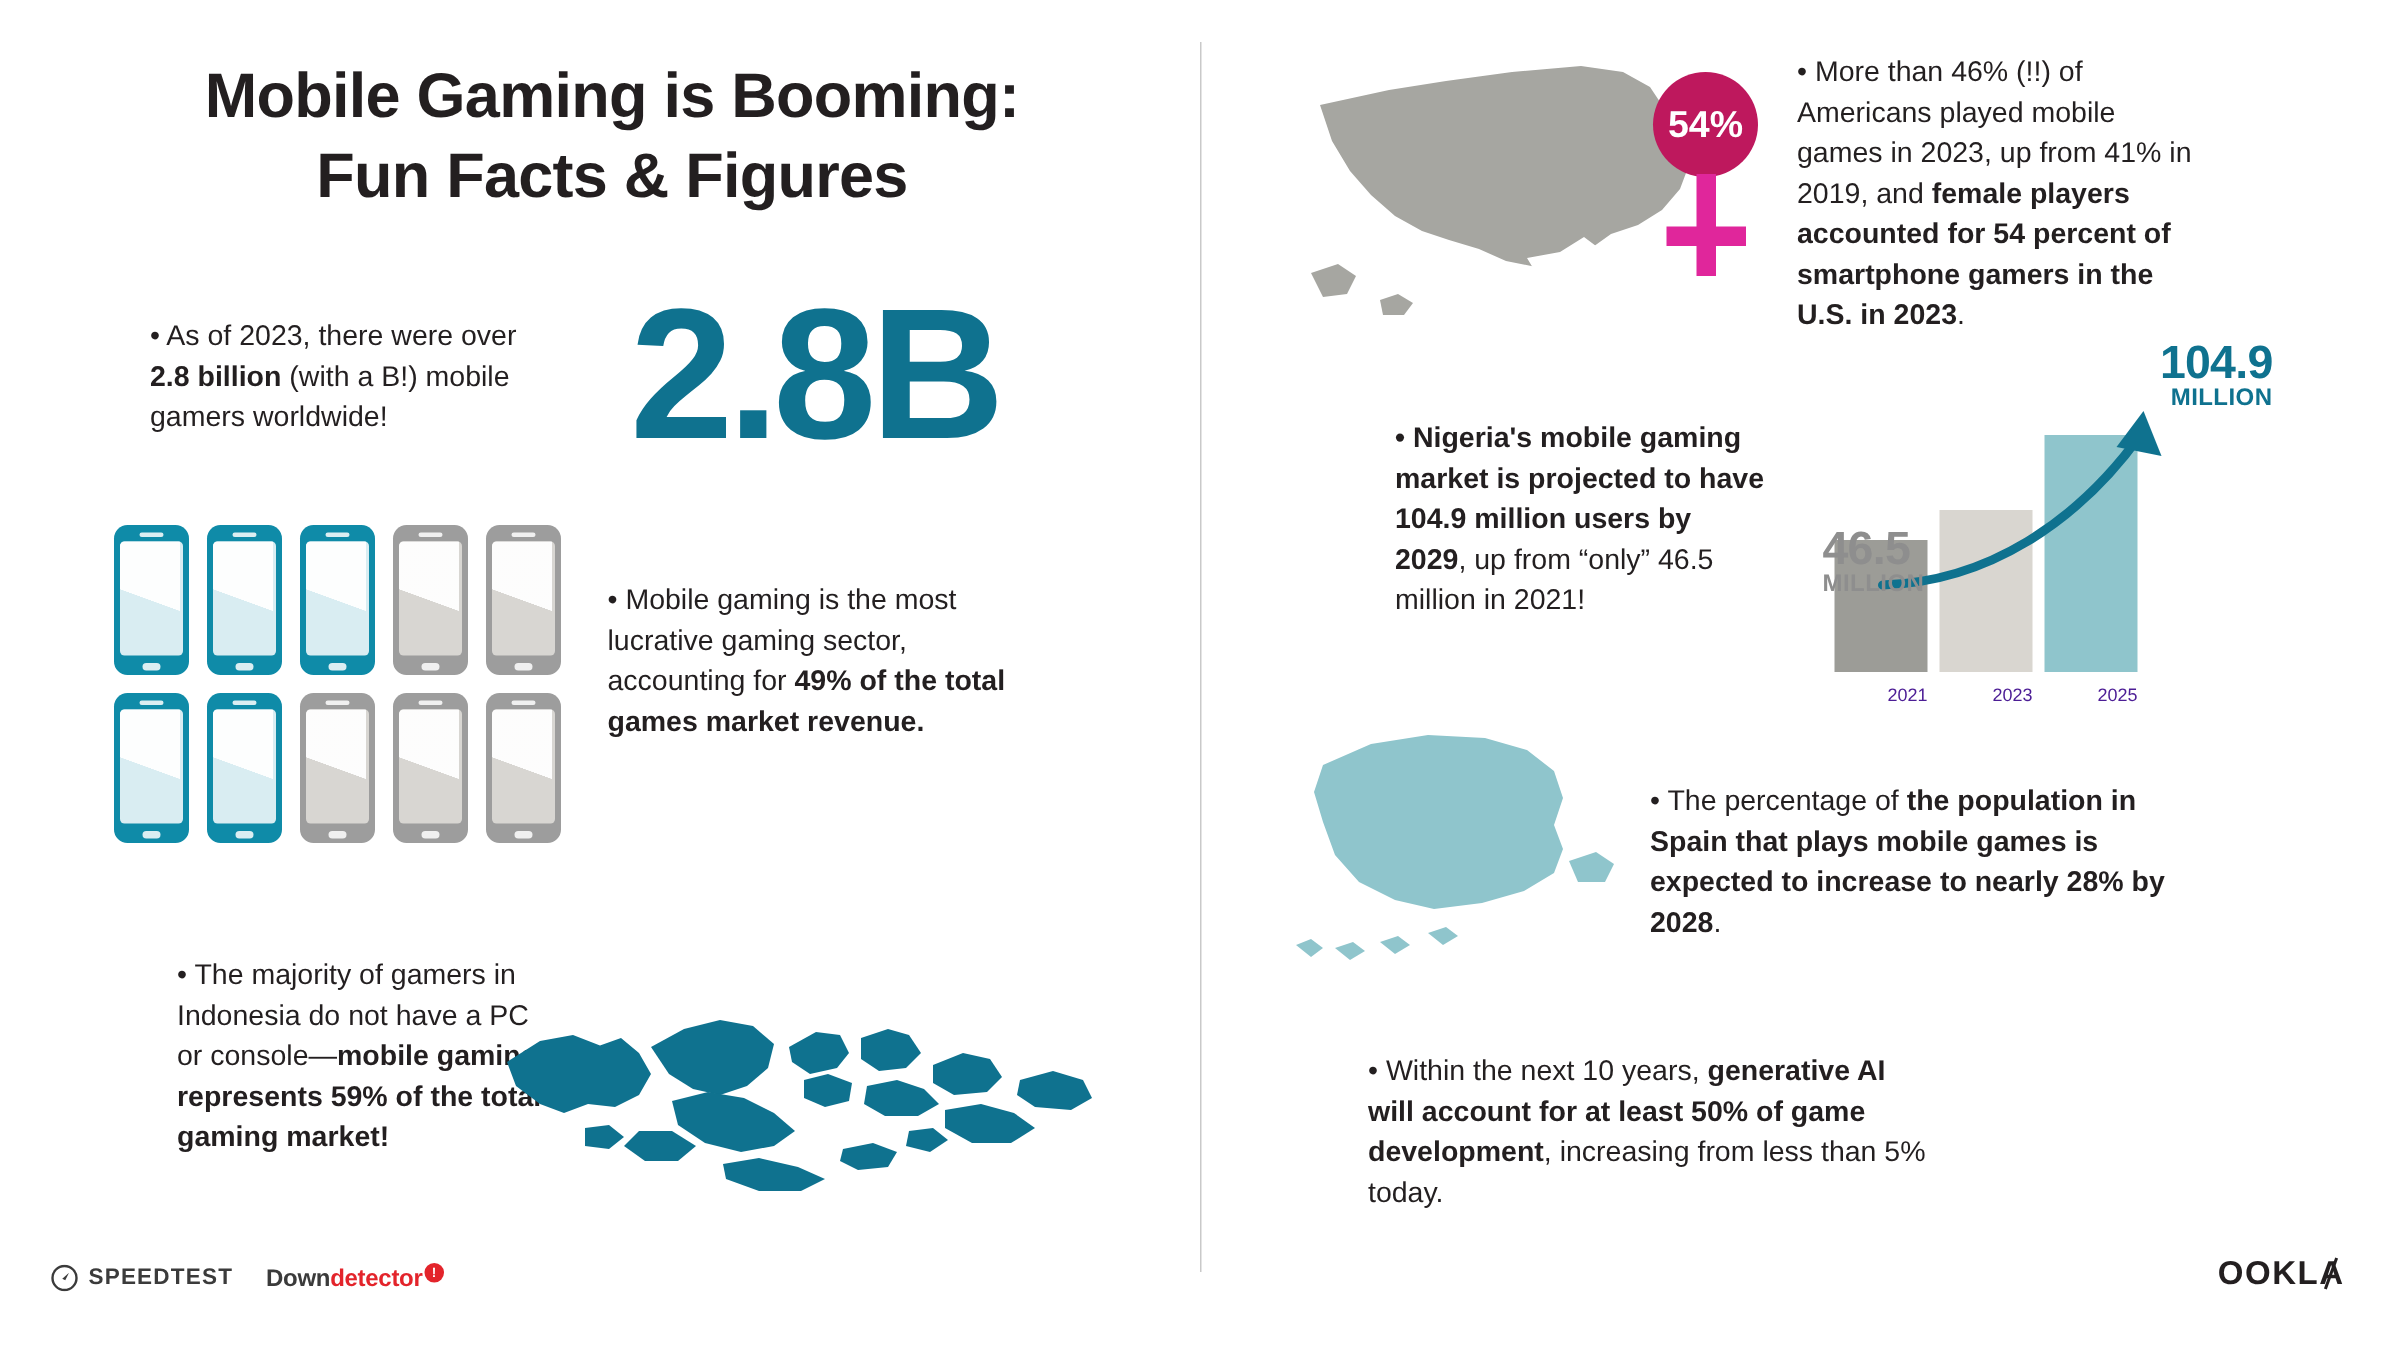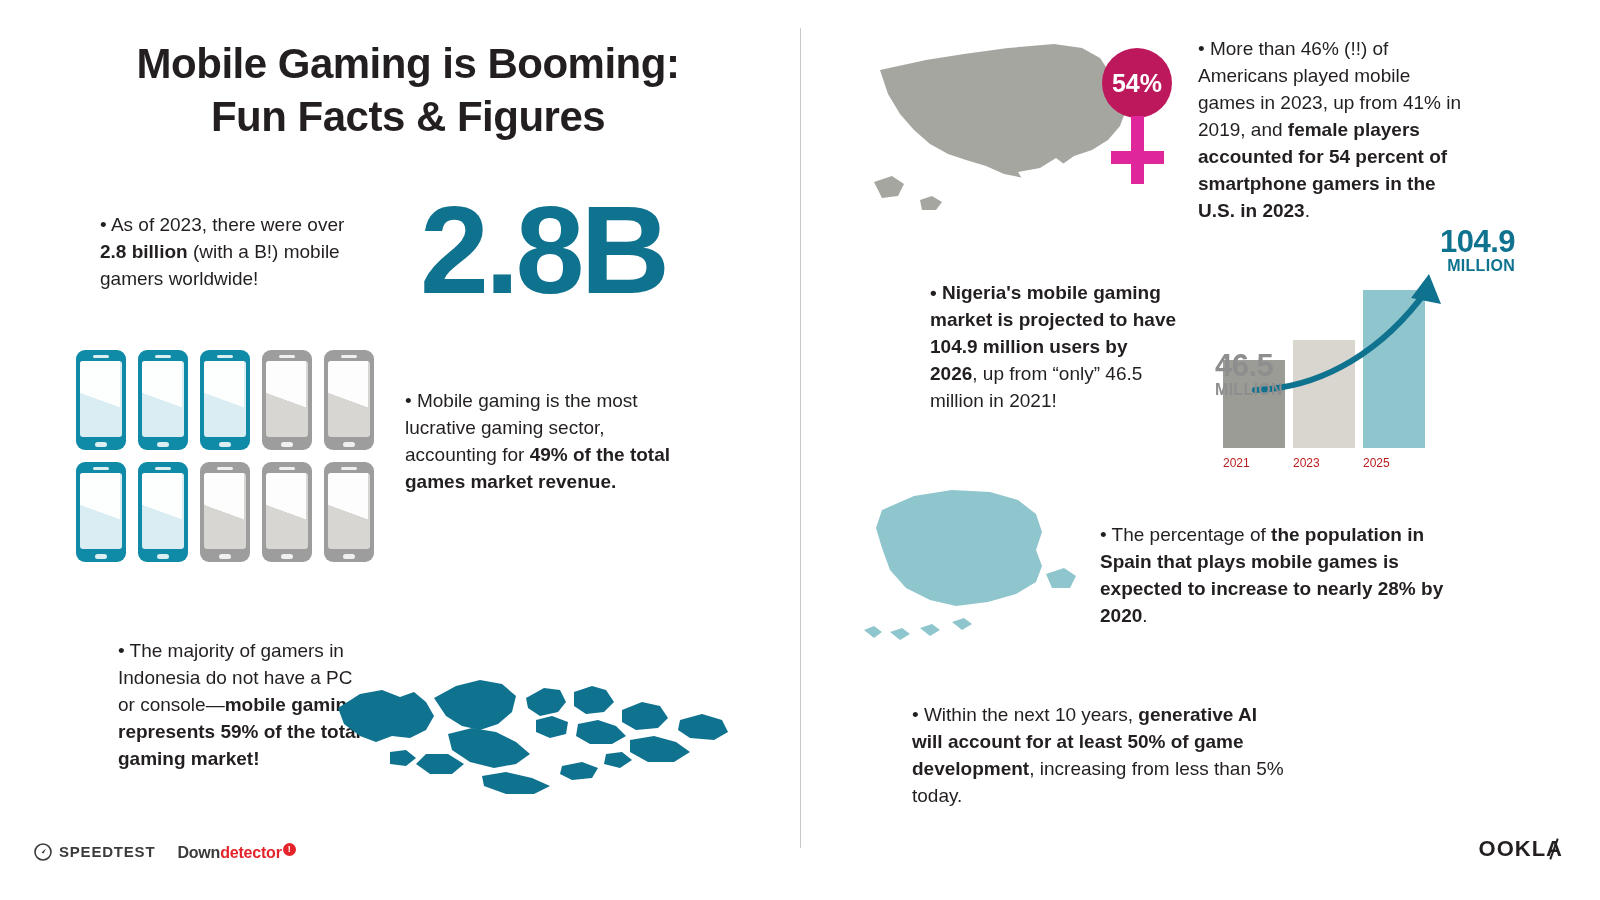--- a/index.html
+++ b/index.html
@@ -150,21 +150,21 @@
   .footer-left {
     position: absolute;
     left: 34px;
     bottom: 38px;
     display: flex;
     align-items: center;
     gap: 22px;
   }
   .speedtest-logo {
     display: flex;
-    align-items: flex-start;
+    align-items: center;
     gap: 7px;
     font-size: 15px;
     font-weight: bold;
     letter-spacing: 0.8px;
     color: #3b3b3b;
   }
   .dd-logo {
     font-size: 16px;
     font-weight: bold;
     color: #3b3b3b;
@@ -268,23 +268,23 @@
   .bar {
     position: absolute;
     bottom: 18px;
     width: 62px;
   }
   .bar .rect { width: 100%; height: 100%; }
   .bar .tick {
     position: absolute;
     bottom: -22px;
     left: 0; right: 0;
-    text-align: left;
+    text-align: right;
     font-size: 12px;
-    color: #b91c1c;
+    color: #4c1d95;
   }
   .lbl-left {
     position: absolute;
     left: 0;
     top: 112px;
     width: 84px;
     text-align: left;
     color: #8e8e8e;
     line-height: 1.02;
   }
@@ -506,21 +506,21 @@
     <div class="circle">54%</div>
     <div class="stem"></div>
     <div class="cross"></div>
   </div>
 
   <div class="fact fact-4">
     <span>• More than 46% (!!) of Americans played mobile games in 2023, up from 41% in 2019, and </span><b>female players accounted for 54 percent of smartphone gamers in the U.S. in 2023</b><span>.</span>
   </div>
 
   <div class="fact fact-5">
-    <b>• Nigeria's mobile gaming market is projected to have 104.9 million users by 2026</b><span>, up from “only” 46.5 million in 2021!</span>
+    <b>• Nigeria's mobile gaming market is projected to have 104.9 million users by 2029</b><span>, up from “only” 46.5 million in 2021!</span>
   </div>
 
   <div class="chart">
     <div class="plot">
       <div class="bar" style="left:8px; height:88px;">
         <div class="rect" style="background:#9c9c97"></div>
         <div class="tick">2021</div>
       </div>
       <div class="bar" style="left:78px; height:108px;">
         <div class="rect" style="background:#d9d6d0"></div>
@@ -552,21 +552,21 @@
       <path fill="#8fc5cc" d="M22 40 L54 26 L92 20 L130 22 L158 30 L176 44 L182 62 L176 80 L182 96 L176 112 L156 124 L128 132 L96 136 L70 130 L46 118 L30 100 L22 78 L16 58 Z"></path>
       <path fill="#8fc5cc" d="M186 104 L204 98 L216 106 L210 118 L192 118 Z"></path>
       <path fill="#8fc5cc" d="M4 160 L14 156 L22 162 L14 168 Z"></path>
       <path fill="#8fc5cc" d="M30 162 L42 158 L50 164 L40 170 Z"></path>
       <path fill="#8fc5cc" d="M60 158 L72 154 L80 160 L70 166 Z"></path>
       <path fill="#8fc5cc" d="M92 152 L104 148 L112 154 L102 160 Z"></path>
     </svg>
   </div>
 
   <div class="fact fact-6">
-    <span>• The percentage of </span><b>the population in Spain that plays mobile games is expected to increase to nearly 28% by 2020</b><span>.</span>
+    <span>• The percentage of </span><b>the population in Spain that plays mobile games is expected to increase to nearly 28% by 2028</b><span>.</span>
   </div>
 
   <div class="fact fact-7">
     <span>• Within the next 10 years, </span><b>generative AI will account for at least 50% of game development</b><span>, increasing from less than 5% today.</span>
   </div>
 
 
   <div class="ookla">
     <span>OOKLA</span>
       <span class="slash"></span>

